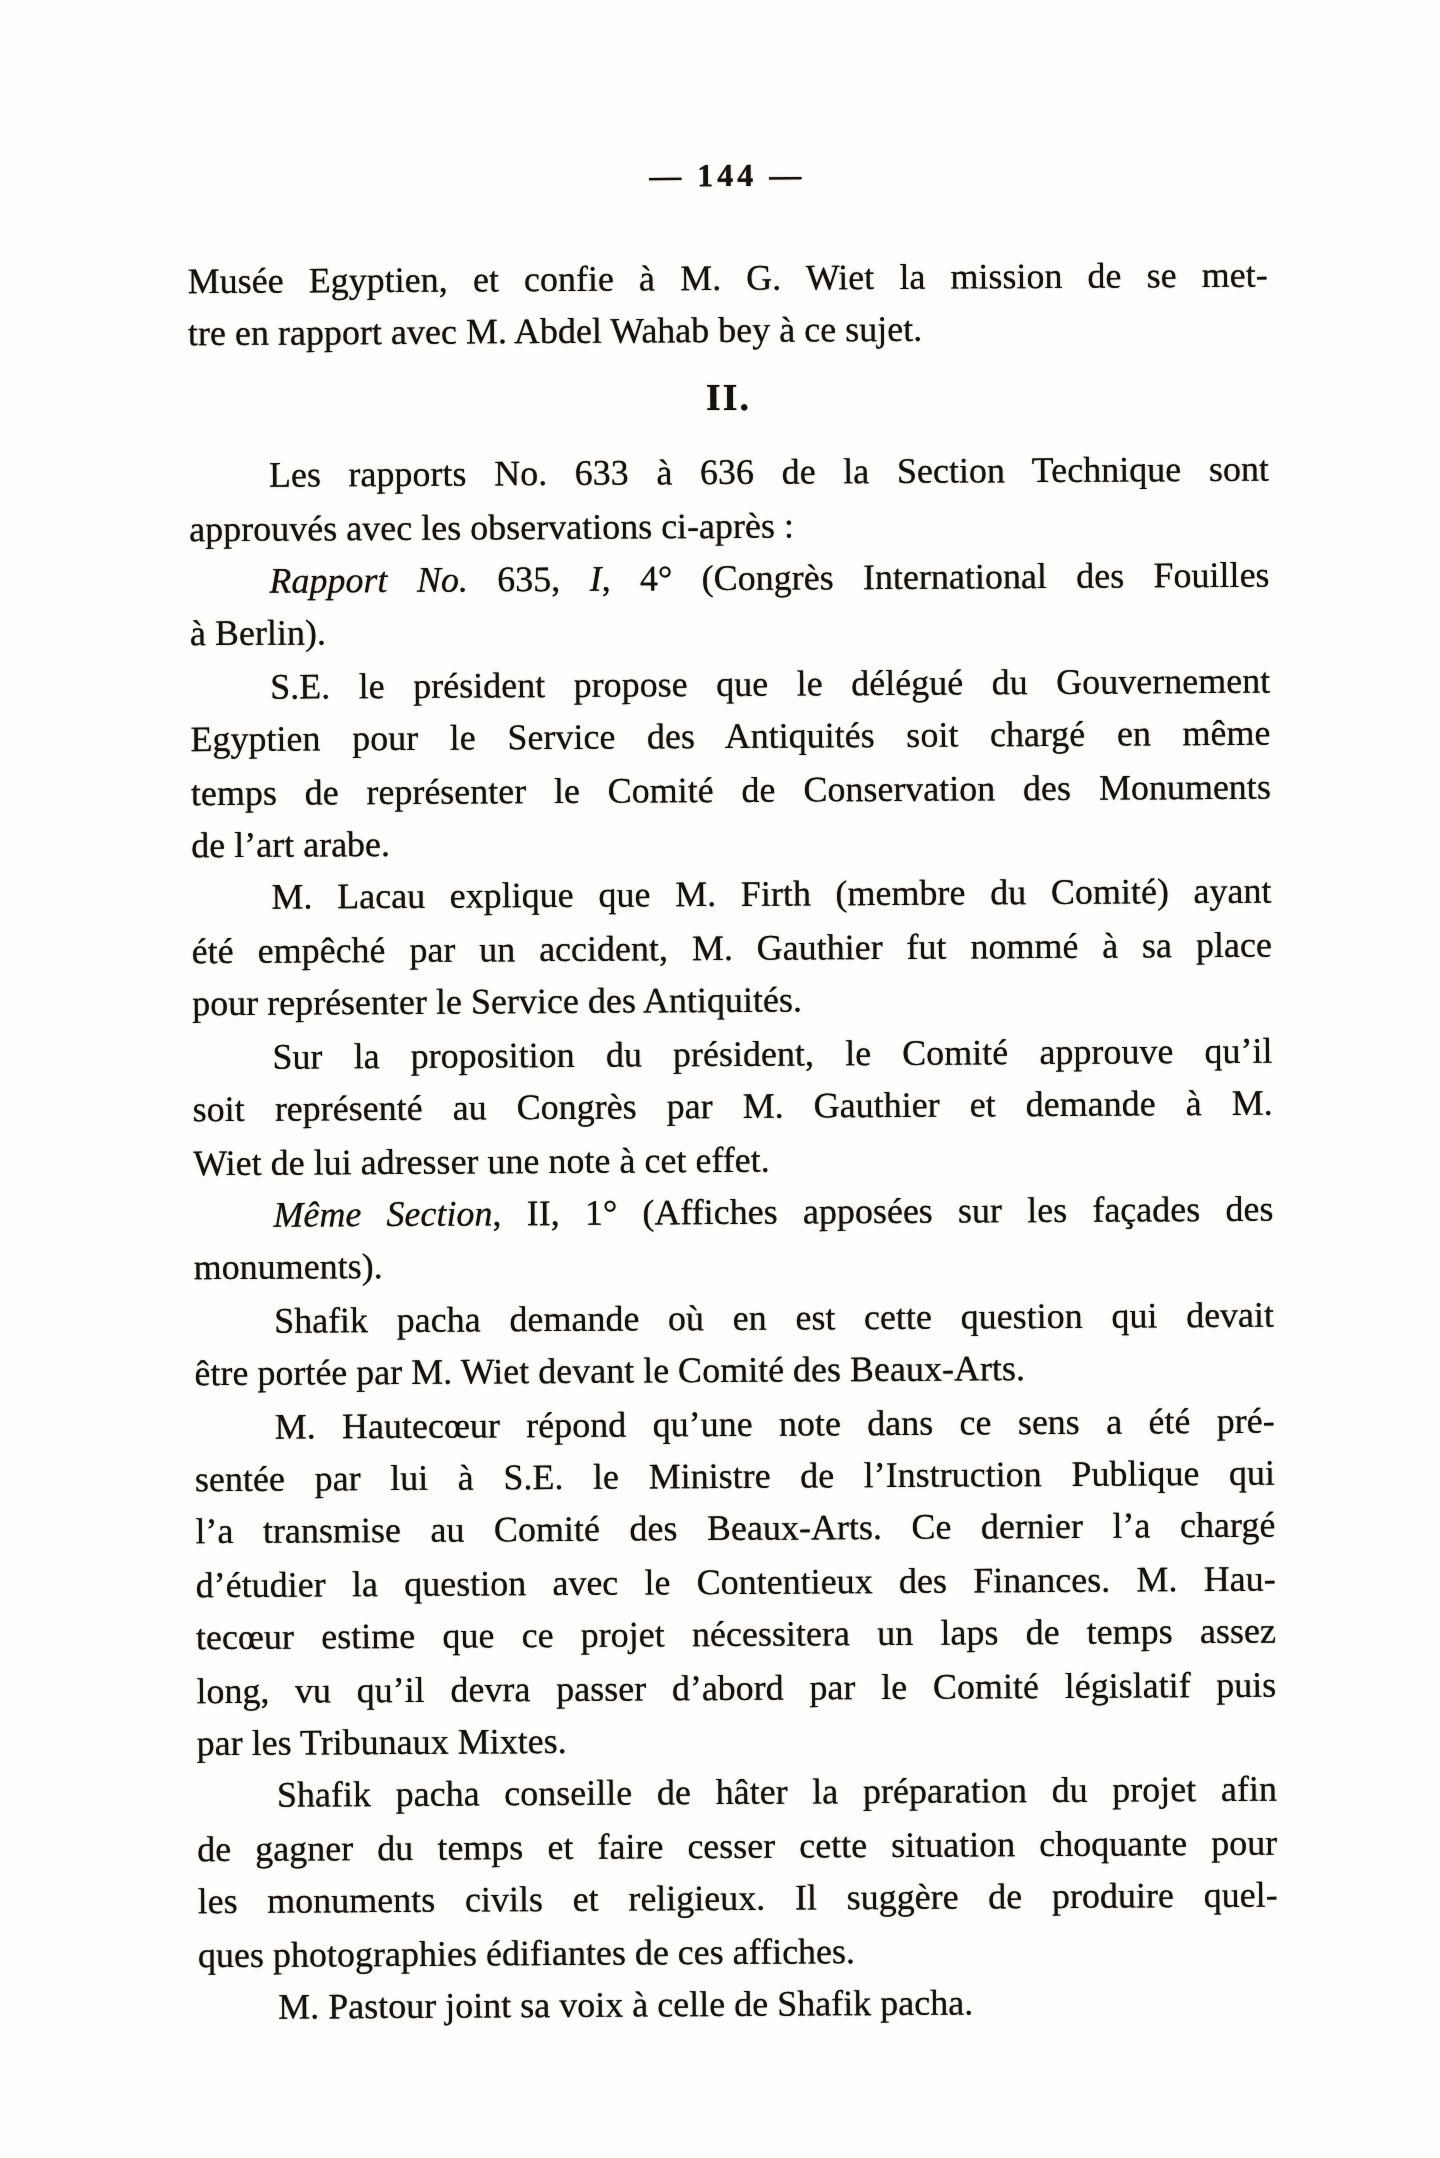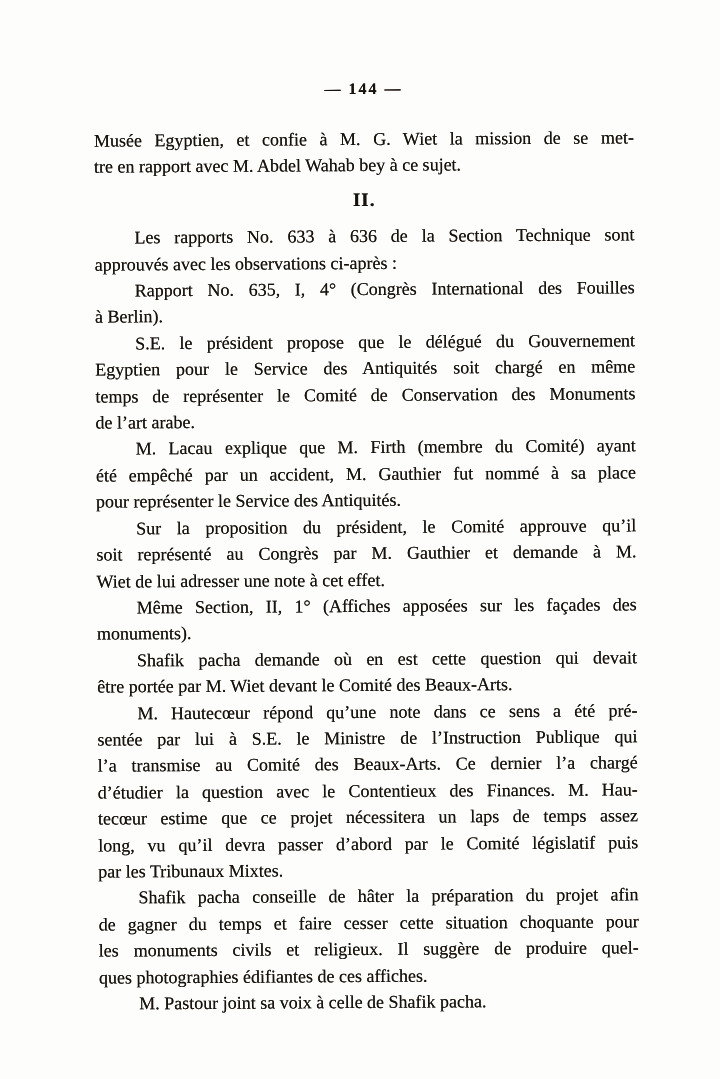--- a/index.html
+++ b/index.html
@@ -59,20 +59,21 @@
   }
   .heading {
     display: block;
     margin: 8px 0 10px 0;
     text-align: center;
     font-size: 19px;
     font-weight: 700;
     letter-spacing: 1px;
   }
   .it {
+    font-style: italic;
     margin-top: 14px;
   }
 </style>
 </head>
 <body>
 
 <div class="page">
   <div class="scan-tilt">
     <div class="page-header">— 144 —</div>
     <main class="text-body">

